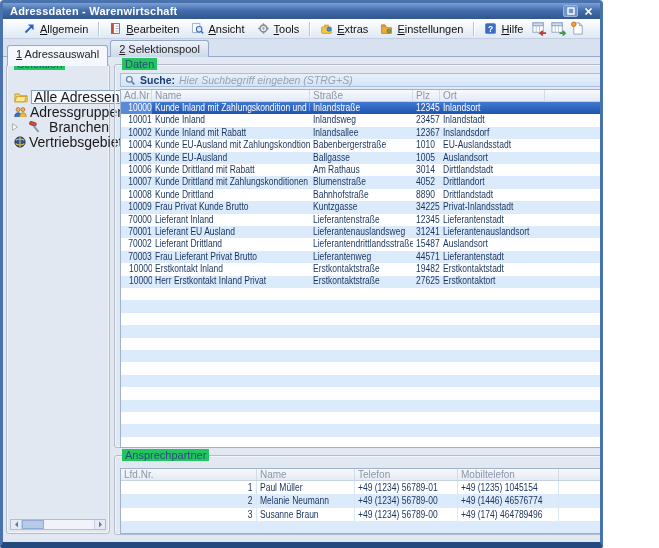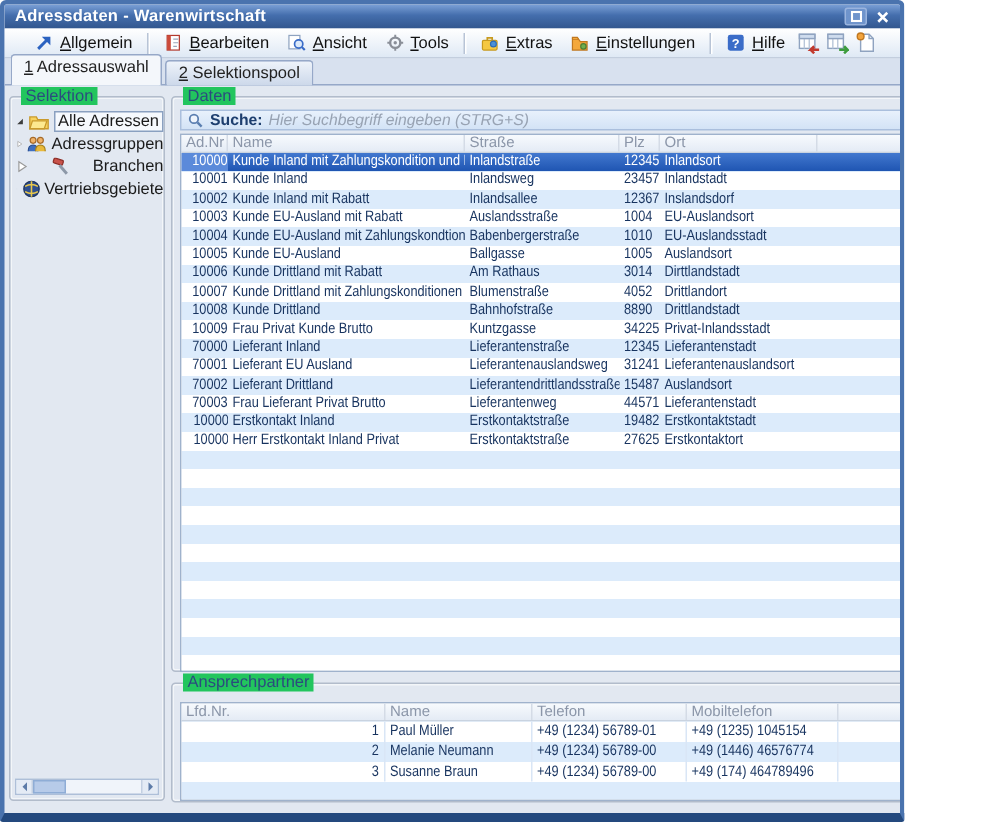--- a/index.html
+++ b/index.html
@@ -14,32 +14,32 @@
   .menubar{height:20px;background:linear-gradient(#ffffff,#dfe9f5);border-bottom:1px solid #c3cede;display:flex;align-items:center;padding:0 14px;}
   .menu-item{display:flex;align-items:center;gap:4px;padding:2px 6px;font-size:11px;color:#111;}
   .menu-item .mlabel{display:inline-block;}
   .menu-item .mlabel::first-letter{text-decoration:underline;}
   .msep{width:1px;height:14px;background:#b8c4d6;margin:0 4px;box-shadow:1px 0 0 #fff;}
   .menubar .spacer{flex:1;}
   .tbicon{width:18px;height:17px;display:flex;align-items:center;justify-content:center;margin-left:2px;}
   
   .tabrow{height:18px;background:#d8e1ef;border-bottom:1px solid #96a8c8;display:flex;align-items:flex-end;padding:0 0 0 4px;}
   .tab{font-size:11px;padding:2px 8px 2px;border:1px solid #96a8c8;border-bottom:none;border-radius:3px 3px 0 0;margin-right:2px;background:linear-gradient(#eef3fa,#ccd8ea);color:#222;position:relative;top:1px;}
-  .tab.active{background:#f4f7fb;font-weight:normal;padding-bottom:6px;top:1px;z-index:2;}
+  .tab.active{background:#f4f7fb;font-weight:normal;padding-bottom:6px;top:10px;z-index:2;}
   .tab .tlabel{display:inline-block;}
   .tab .tlabel::first-letter{text-decoration:underline;}
   
   .content{position:relative;height:485px;}
   .groupbox{position:absolute;border:1px solid #b2bccb;border-radius:3px;box-shadow:inset 0 0 0 1px rgba(255,255,255,.6);}
   .grouplabel{position:absolute;top:-7px;left:7px;background:#22c55e;padding:0 3px;font-size:11px;color:#2b4c7e;line-height:12px;}
   .gb-selektion{left:3px;top:7px;width:104px;height:470px;}
   .gb-daten{left:111px;top:7px;width:526px;height:384px;}
   .gb-kontakt{left:111px;top:398px;width:526px;height:80px;}
   
-  .tree{position:absolute;left:0;top:8px;right:0;font-size:11px;color:#1a1a1a;}
+  .tree{position:absolute;left:0;top:24px;right:0;font-size:14px;color:#1a1a1a;}
   .tnode{display:flex;align-items:center;height:15px;gap:3px;}
   .tnode.root{padding-left:4px;}
   .tnode.child{padding-left:4px;justify-content:space-between;}
   .tnode .tlab{white-space:nowrap;}
   .rootlab{border:1px solid #8aa0c0;background:#f6f9fd;padding:0 2px;line-height:12px;}
   
   .hscroll{position:absolute;left:3px;right:3px;bottom:3px;height:11px;background:#f0f4fa;border:1px solid #aebfd8;display:flex;}
   .sbtn{width:11px;height:9px;background:#e4ebf5;border-right:1px solid #c3d0e2;display:flex;align-items:center;justify-content:center;}
   .sbtn.right{border-right:none;border-left:1px solid #c3d0e2;margin-left:auto;}
   .sthumb{width:22px;height:9px;background:#b7cbe9;border:1px solid #8fadd6;}
@@ -319,28 +319,20 @@
             <div class="cell"></div>
           </div>
             <div class="trow" data-index="2">
             <div class="cell num"><span class="ct">10002</span></div>
             <div class="cell"><span class="ct">Kunde Inland mit Rabatt</span></div>
             <div class="cell"><span class="ct">Inlandsallee</span></div>
             <div class="cell"><span class="ct">12367</span></div>
             <div class="cell"><span class="ct">Inslandsdorf</span></div>
             <div class="cell"></div>
           </div>
-            <div class="trow" data-index="3">
-            <div class="cell num"><span class="ct">10003</span></div>
-            <div class="cell"><span class="ct">Kunde EU-Ausland mit Rabatt</span></div>
-            <div class="cell"><span class="ct">Auslandsstraße</span></div>
-            <div class="cell"><span class="ct">1004</span></div>
-            <div class="cell"><span class="ct">EU-Auslandsort</span></div>
-            <div class="cell"></div>
-          </div>
             <div class="trow" data-index="4">
             <div class="cell num"><span class="ct">10004</span></div>
             <div class="cell"><span class="ct">Kunde EU-Ausland mit Zahlungskondtionen</span></div>
             <div class="cell"><span class="ct">Babenbergerstraße</span></div>
             <div class="cell"><span class="ct">1010</span></div>
             <div class="cell"><span class="ct">EU-Auslandsstadt</span></div>
             <div class="cell"></div>
           </div>
             <div class="trow" data-index="5">
             <div class="cell num"><span class="ct">10005</span></div>

